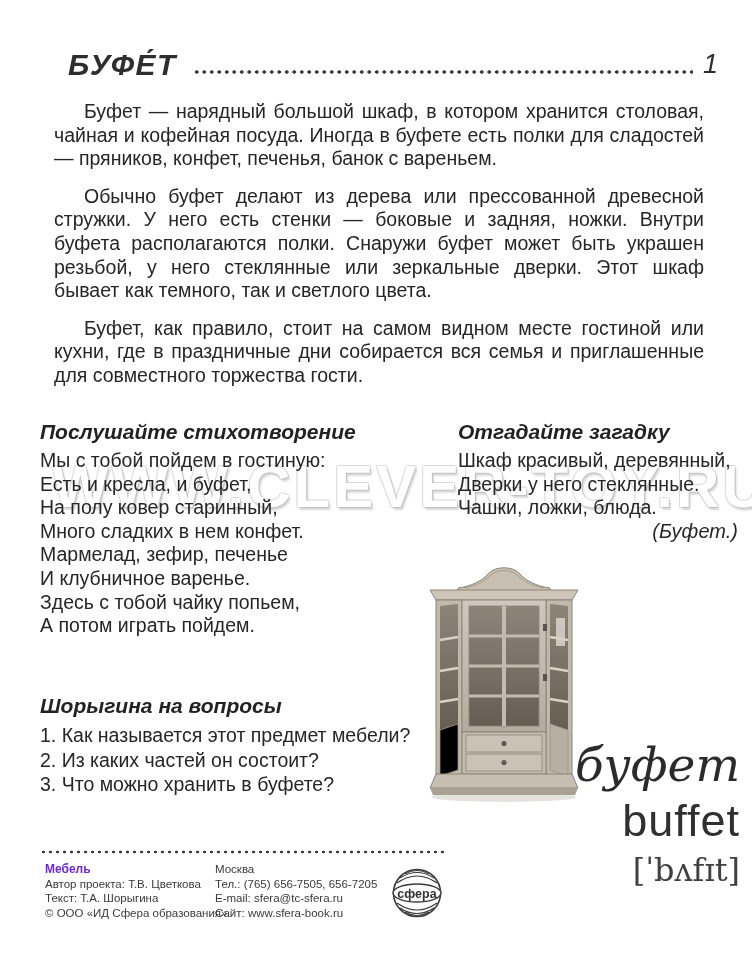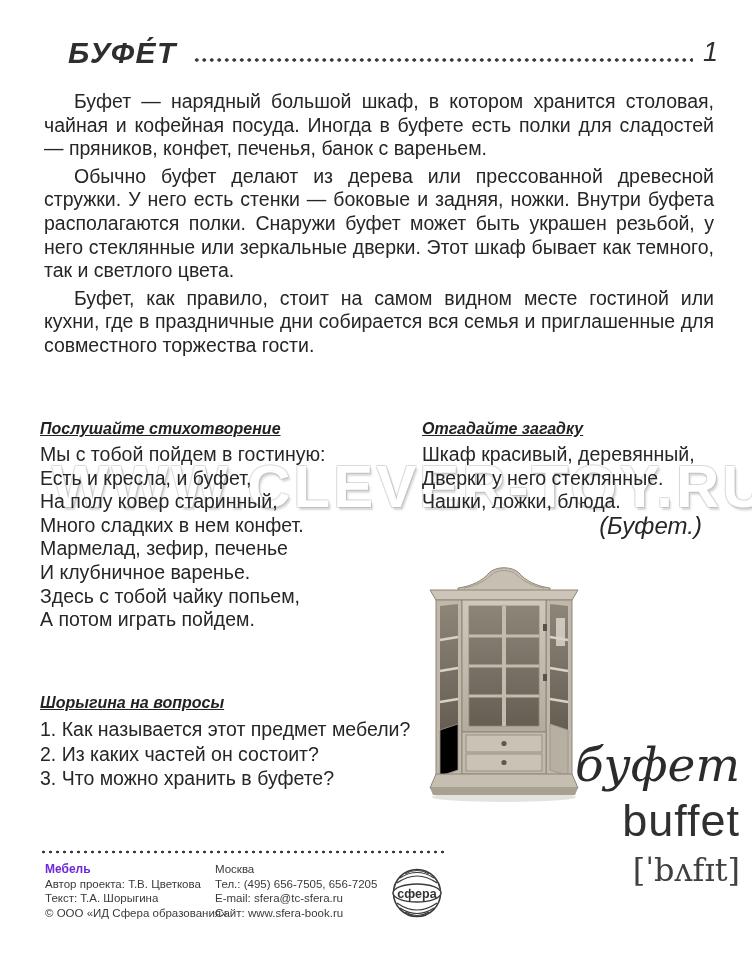--- a/index.html
+++ b/index.html
@@ -1,45 +1,45 @@
 <!DOCTYPE html>
 <html lang="ru"><head>
 <meta charset="utf-8">
 <style>
   html,body{margin:0;padding:0;background:#fff;}
   .page{
     position:relative;width:752px;height:960px;background:#ffffff;
     font-family:"Liberation Sans",sans-serif;color:#262626;overflow:hidden;
   }
   
-  .header{position:absolute;left:68px;top:36px;right:34px;display:flex;align-items:flex-end;z-index:2;}
+  .header{position:absolute;left:68px;top:48px;right:34px;display:flex;align-items:flex-end;z-index:2;}
   .title{font-size:30px;font-weight:bold;font-style:italic;letter-spacing:1.5px;color:#2e2e2e;white-space:nowrap;}
   .leader{flex:1;height:4px;margin:0 10px 8px 16px;
     background-image:radial-gradient(circle,#3c3c3c 1.5px,transparent 1.9px);
     background-size:7.5px 4px;background-repeat:repeat-x;background-position:left center;}
   .pagenum{font-size:27px;font-style:italic;padding-bottom:2px;color:#2e2e2e;}
   
   .intro{position:absolute;left:40px;top:86px;width:678px;font-size:19.5px;line-height:23.6px;text-align:justify;z-index:2;}
-  .intro p{margin:4px;text-indent:30px;}
+  .intro p{margin:14px;text-indent:30px;}
   
   .watermark{
     position:absolute;left:52px;top:452px;z-index:1;white-space:nowrap;
     font-size:60px;font-weight:bold;letter-spacing:3px;color:#ffffff;opacity:.95;
     text-shadow:2px 3px 2px rgba(165,165,165,.45),
                 -1px -1px 0 rgba(205,205,205,.55),
                  1px -1px 0 rgba(205,205,205,.55),
                 -1px  1px 0 rgba(205,205,205,.55),
                  1px  1px 0 rgba(185,185,185,.55);
   }
   
   .poem{position:absolute;left:40px;top:420px;width:380px;z-index:2;}
-  .riddle{position:absolute;left:422px;top:420px;width:286px;z-index:2;}
-  .col-heading{font-size:16px;font-weight:bold;font-style:italic;margin-bottom:5px;color:#222;text-decoration:underline;}
+  .riddle{position:absolute;left:458px;top:420px;width:286px;z-index:2;}
+  .col-heading{font-size:21px;font-weight:bold;font-style:italic;margin-bottom:5px;color:#222;}
   .line{font-size:19.5px;line-height:23.6px;}
-  .riddle-answer{font-size:24px;line-height:23.6px;font-style:italic;text-align:right;padding-right:6px;}
+  .riddle-answer{font-size:20px;line-height:23.6px;font-style:italic;text-align:right;padding-right:6px;}
   
   .questions{position:absolute;left:40px;top:694px;width:430px;z-index:2;}
   .questions .line{line-height:24.5px;}
   
   .cabinet{position:absolute;left:426px;top:566px;width:156px;height:240px;z-index:2;}
   
   .vocab{position:absolute;left:568px;top:736px;width:172px;text-align:right;z-index:2;color:#2b2b2b;}
   .vocab-script{font-family:"DejaVu Serif",serif;font-style:italic;font-size:47px;line-height:58px;}
   .vocab-en{font-size:45px;line-height:54px;font-weight:normal;letter-spacing:1px;color:#303030;}
   .vocab-ipa{font-family:"DejaVu Serif",serif;font-size:32px;line-height:44px;color:#404040;}
@@ -159,21 +159,21 @@
 
   <div class="footer-dots"></div>
   <div class="footer-col c1">
     <div class="footer-series">Мебель</div>
     <div>Автор проекта: Т.В. Цветкова</div>
     <div>Текст: Т.А. Шорыгина</div>
     <div>© ООО «ИД Сфера образования»</div>
   </div>
   <div class="footer-col c2">
     <div>Москва</div>
-    <div>Тел.: (495) 656-7505, 656-7205</div>
+    <div>Тел.: (765) 656-7505, 656-7205</div>
     <div>E-mail: sfera@tc-sfera.ru</div>
     <div>Сайт: www.sfera-book.ru</div>
   </div>
   <svg class="logo" viewBox="0 0 54 54" xmlns="http://www.w3.org/2000/svg">
     <circle cx="27" cy="27" r="23.5" fill="none" stroke="#3a3a3a" stroke-width="1.6"></circle>
     <path d="M 7 17 Q 27 3 47 17" fill="none" stroke="#3a3a3a" stroke-width="1.2"></path>
     <path d="M 10 12 Q 27 1 44 12" fill="none" stroke="#3a3a3a" stroke-width="1.2"></path>
     <path d="M 15 8 Q 27 1 39 8" fill="none" stroke="#3a3a3a" stroke-width="1.2"></path>
     <path d="M 7 37 Q 27 51 47 37" fill="none" stroke="#3a3a3a" stroke-width="1.2"></path>
     <path d="M 10 42 Q 27 53 44 42" fill="none" stroke="#3a3a3a" stroke-width="1.2"></path>

